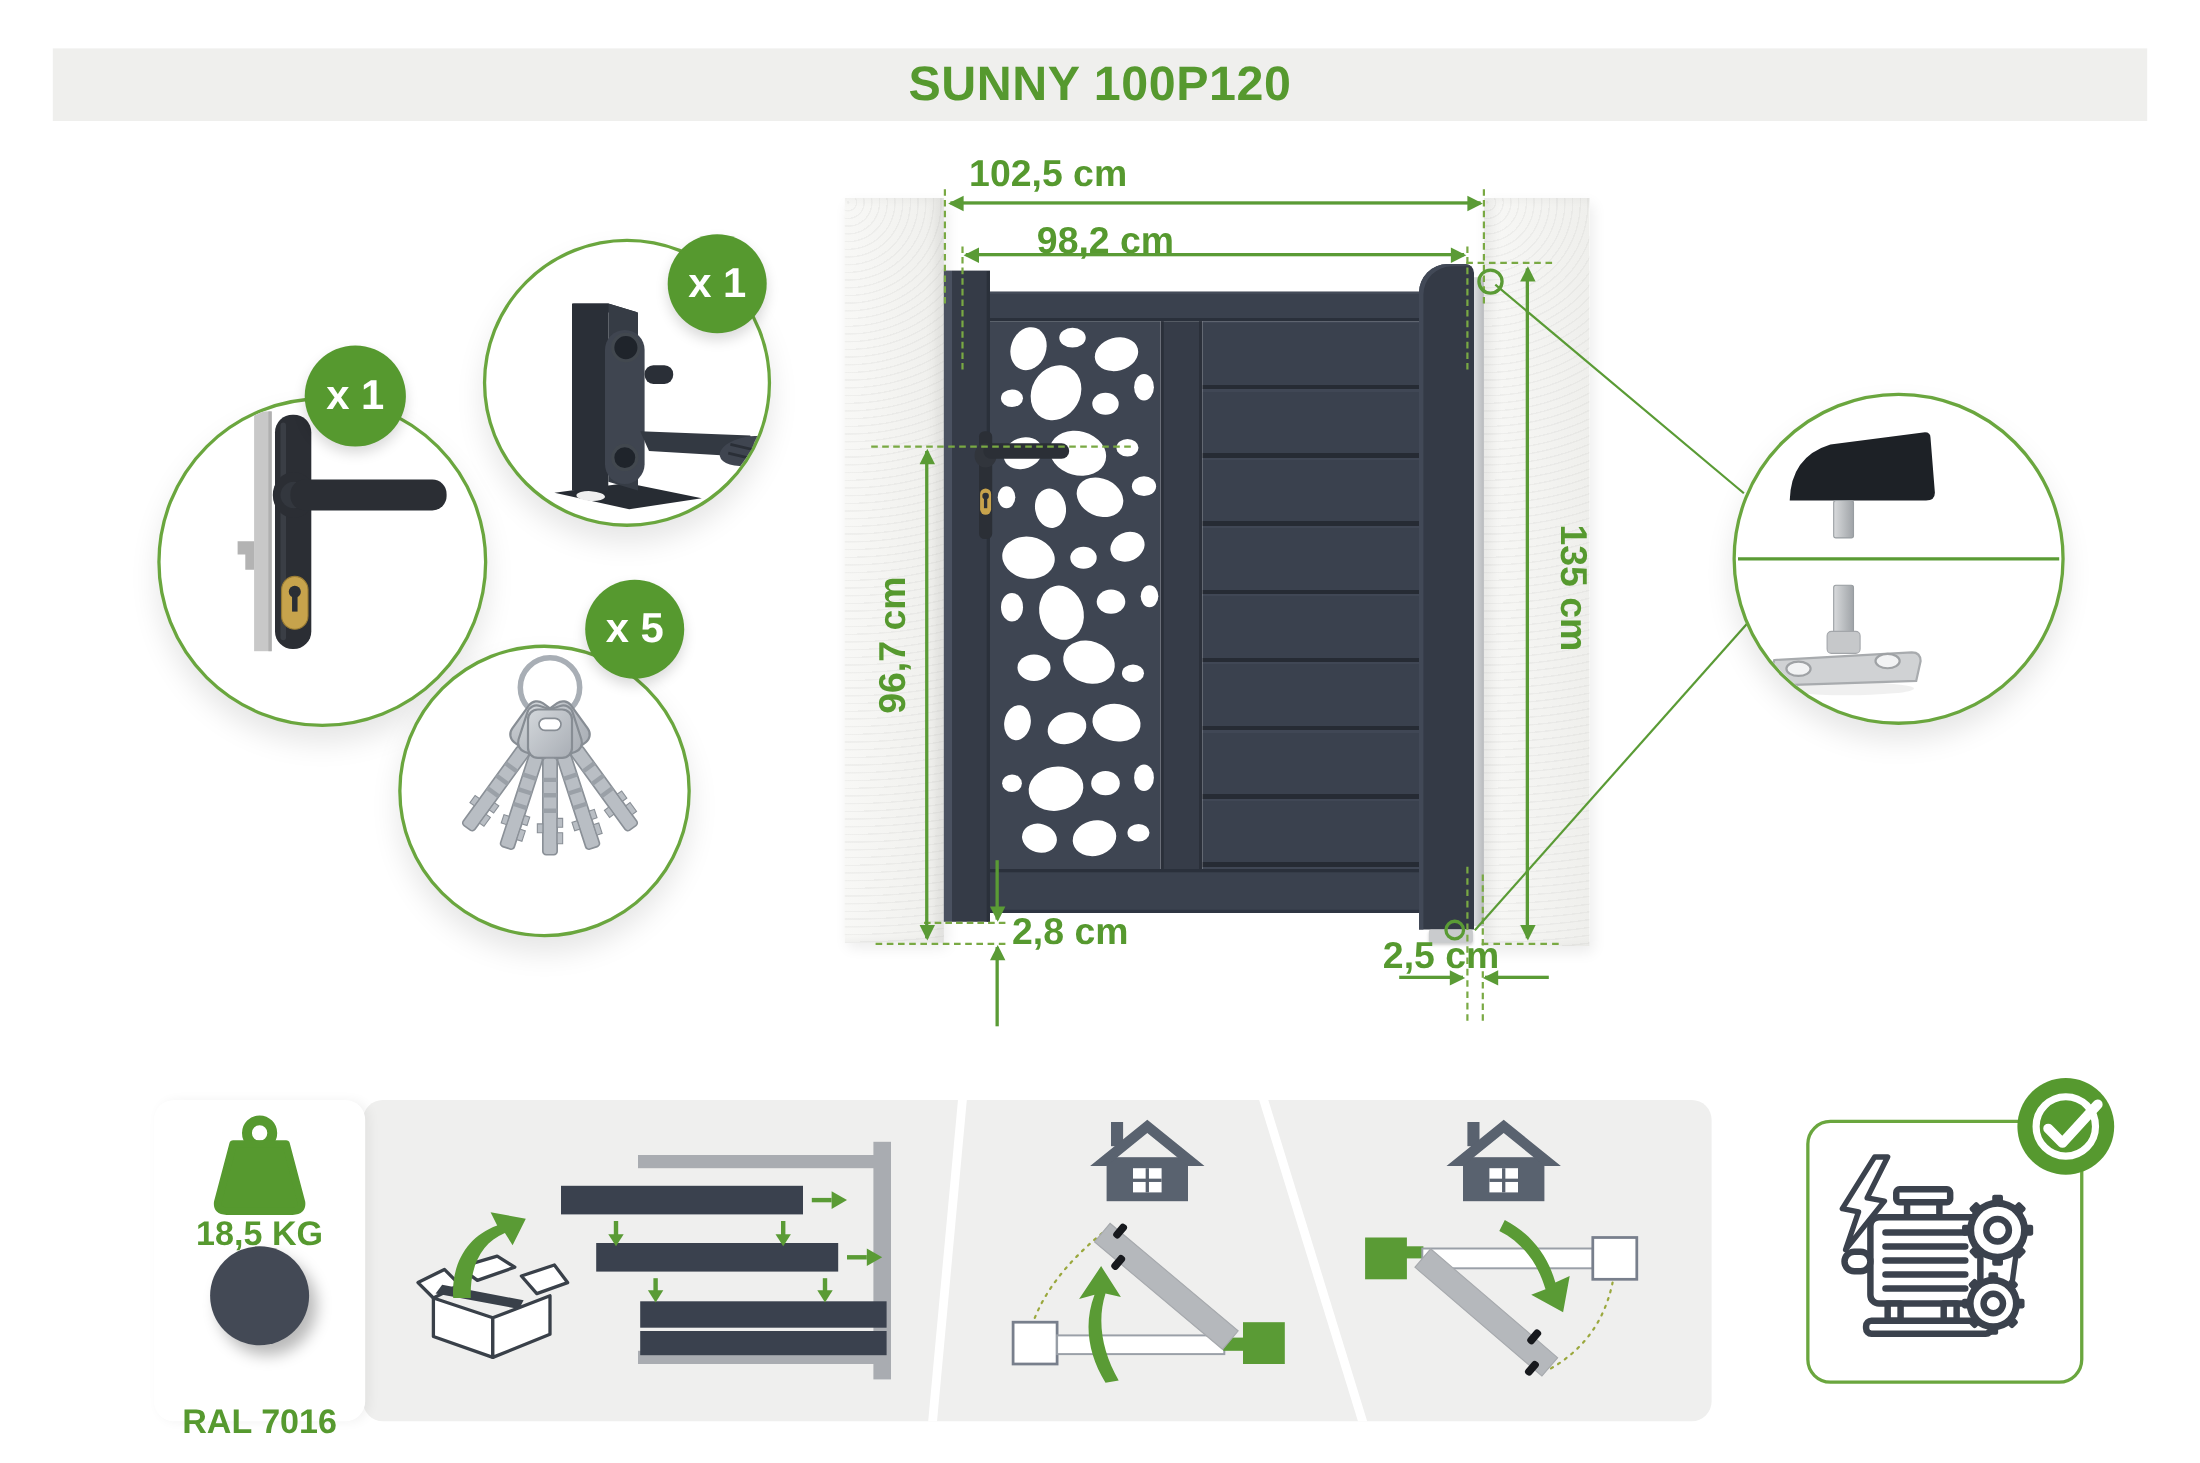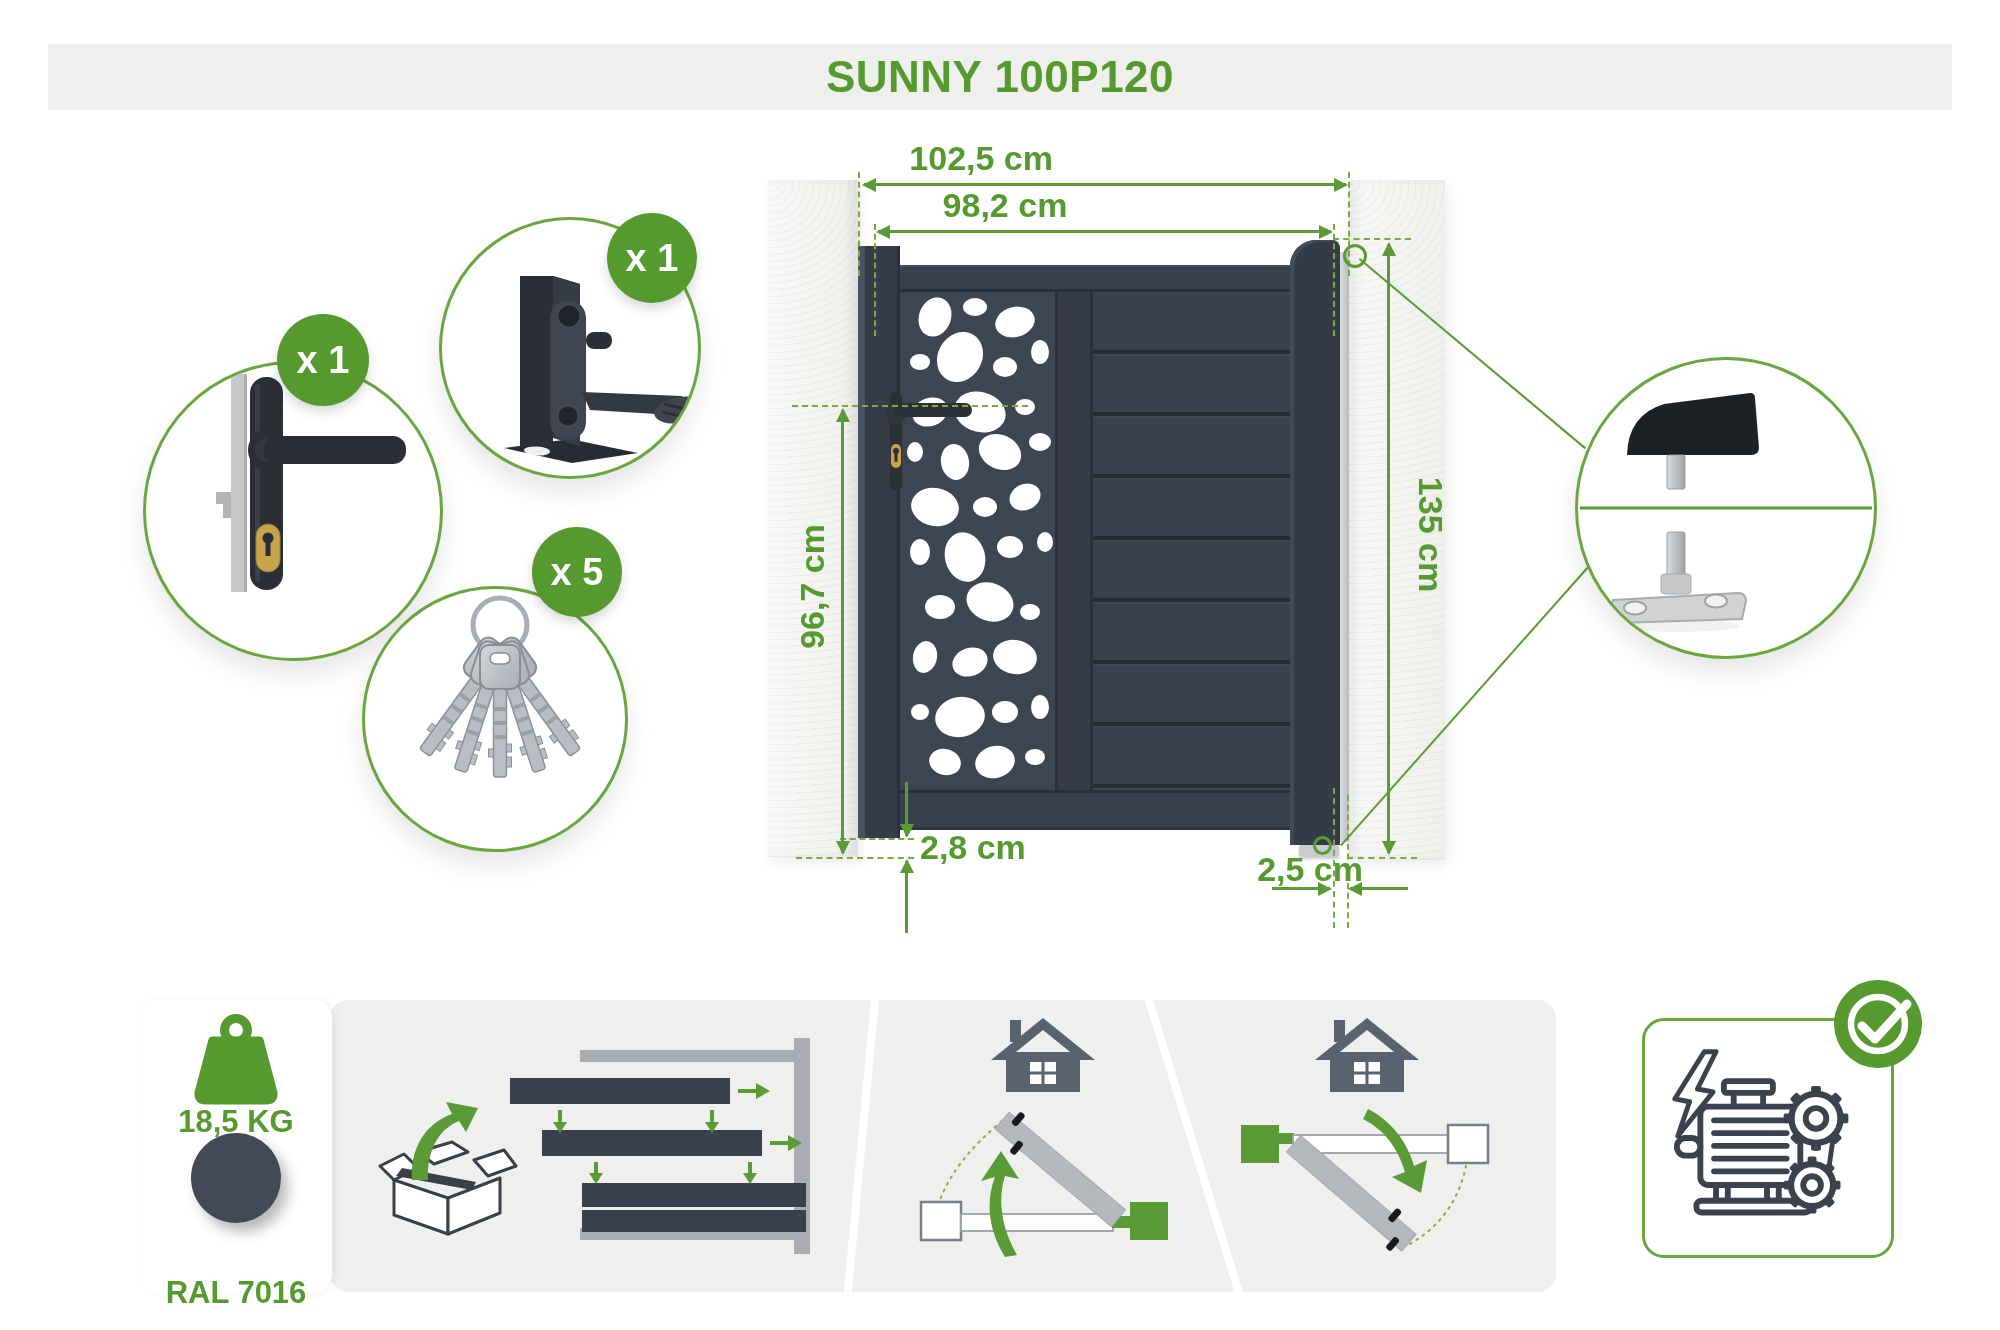--- a/index.html
+++ b/index.html
@@ -128,23 +128,23 @@
   <div class="abs vdash" style="left:1333px;top:224px;height:112px;"></div>
   <div class="abs hdash" style="left:1333px;top:238px;width:78px;"></div>
   <div class="abs hdash" style="left:792px;top:405px;width:236px;"></div>
   <div class="abs hdash" style="left:840px;top:838px;width:74px;"></div>
   <div class="abs hdash" style="left:796px;top:857px;width:118px;"></div>
   <div class="abs vdash" style="left:1333px;top:788px;height:140px;"></div>
   <div class="abs vdash" style="left:1347px;top:795px;height:133px;"></div>
   <div class="abs hdash" style="left:1347px;top:857px;width:70px;"></div>
 
   <div class="abs harrow hl hr" style="left:864px;top:183px;width:482px;"></div>
-  <div class="abs dimtext" style="left:853px;top:139px;width:200px;text-align:right;">102,5 cm</div>
+  <div class="abs dimtext" style="left:881px;top:139px;width:200px;text-align:left;">102,5 cm</div>
   <div class="abs harrow hl hr" style="left:878px;top:230px;width:453px;"></div>
-  <div class="abs dimtext" style="left:905px;top:186px;width:200px;text-align:center;">98,2 cm</div>
+  <div class="abs dimtext" style="left:905px;top:200px;width:200px;text-align:center;">98,2 cm</div>
   <div class="abs varrow ht hb" style="left:841px;top:410px;height:443px;"></div>
   <div class="abs dimtext" style="left:732px;top:567px;width:160px;text-align:center;transform:rotate(-90deg);">96,7 cm</div>
   <div class="abs varrow ht hb" style="left:1387px;top:244px;height:609px;"></div>
   <div class="abs dimtext" style="left:1360px;top:515px;width:140px;text-align:center;transform:rotate(90deg);">135 cm</div>
   <div class="abs varrow hb" style="left:905px;top:782px;height:54px;"></div>
   <div class="abs varrow ht" style="left:905px;top:861px;height:72px;"></div>
   <div class="abs dimtext" style="left:920px;top:828px;">2,8 cm</div>
   <div class="abs harrow hr" style="left:1272px;top:887px;width:58px;"></div>
   <div class="abs harrow hl" style="left:1350px;top:887px;width:58px;"></div>
   <div class="abs dimtext" style="left:1223px;top:850px;width:140px;text-align:right;">2,5 cm</div>

